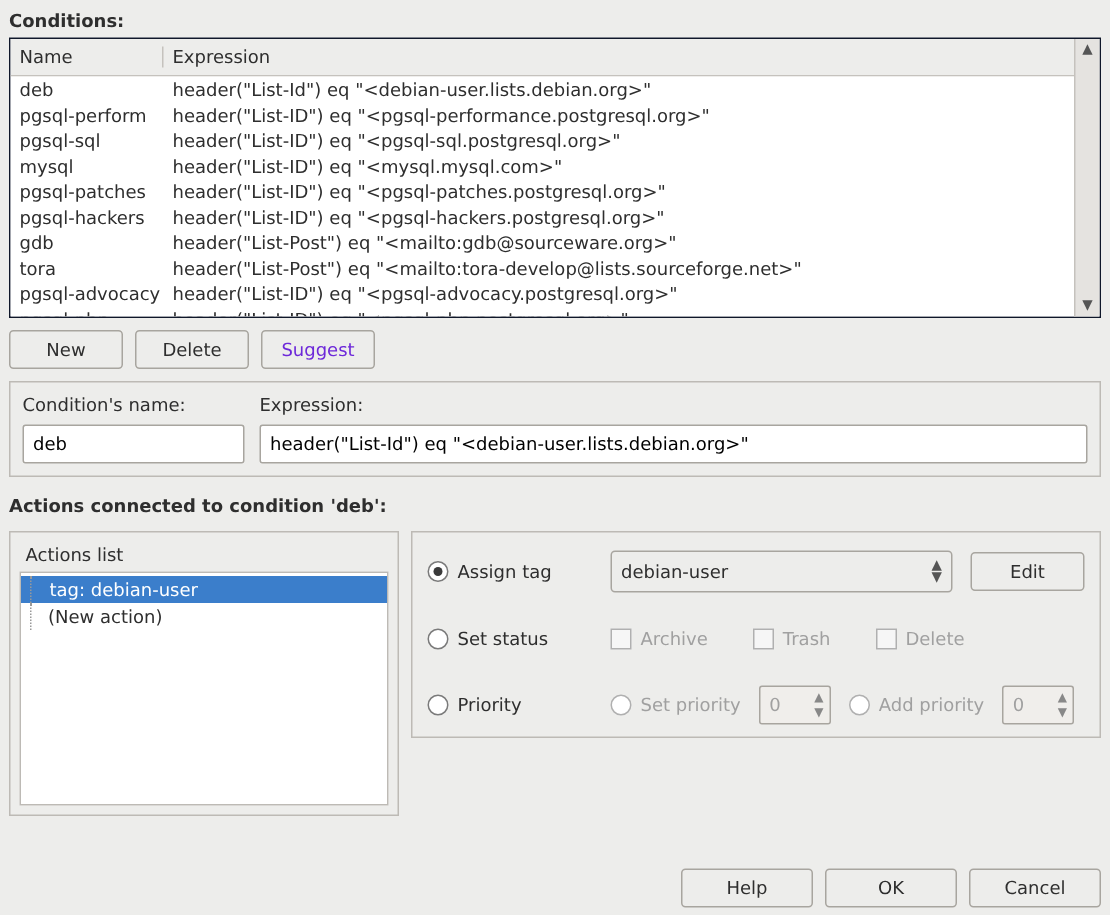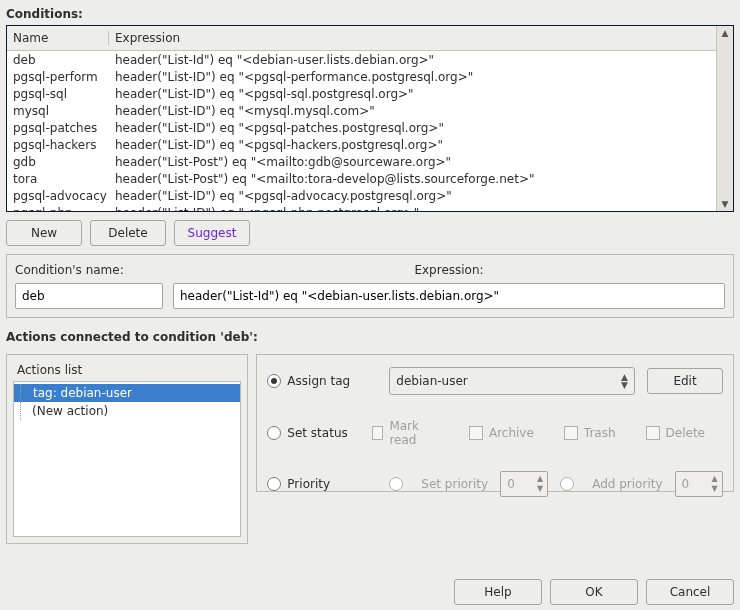--- a/index.html
+++ b/index.html
@@ -118,21 +118,21 @@
     cursor: default;
   }
   .editor-box {
     border: 1px solid #bdbab5;
     background: #ededeb;
     padding: 8px;
     display: flex;
     gap: 10px;
   }
   .ed-col-name { width: 148px; display:flex; flex-direction:column; gap:6px;}
-  .ed-col-expr { flex:1; display:flex; flex-direction:column; gap:6px;align-items:center;}
+  .ed-col-expr { flex:1; display:flex; flex-direction:column; gap:6px;}
   input[type=text] {
     width: 100%;
     box-sizing: border-box;
     height: 26px;
     padding: 2px 6px;
     font-family: inherit;
     font-size: 12px;
     background: #fff;
     border: 1px solid #a8a59f;
     border-radius: 2px;
@@ -223,21 +223,21 @@
   .spin .val { flex:1; text-align:left; padding-left:6px; color:#a0a0a0;}
   .spin .arrows { width:14px; display:flex; flex-direction:column;}
   .spin .arrows span { font-size:8px; line-height:10px; text-align:center; color:#888;}
   .footer-buttons {
     display:flex;
     justify-content:flex-end;
     gap: 8px;
     margin-top: 12px;
   }
   .footer-buttons button { min-width: 88px; }
-  .priority-inline-radio { display:inline-flex; align-items:center; gap:18px; color:#a0a0a0;}
+  .priority-inline-radio { display:inline-flex; align-items:center; gap:6px; color:#a0a0a0;}
   .priority-inline-radio .radio-circ { border-color:#b0b0b0;}
 </style>
 </head>
 <body>
 
 <div class="window">
 
   <div class="section-label">Conditions:</div>
 
   <div class="conditions-table-wrap">
@@ -339,24 +339,20 @@
           <button>Edit</button>
         </div>
 
         <div class="radio-row">
           <span class="rlabel">
             <span class="radio-circ"></span>
             <span>Set status</span>
           </span>
           <span class="chk-lbl">
             <span class="checkbox"></span>
-            <span>Mark read</span>
-          </span>
-          <span class="chk-lbl">
-            <span class="checkbox"></span>
             <span>Archive</span>
           </span>
           <span class="chk-lbl">
             <span class="checkbox"></span>
             <span>Trash</span>
           </span>
           <span class="chk-lbl">
             <span class="checkbox"></span>
             <span>Delete</span>
           </span>

